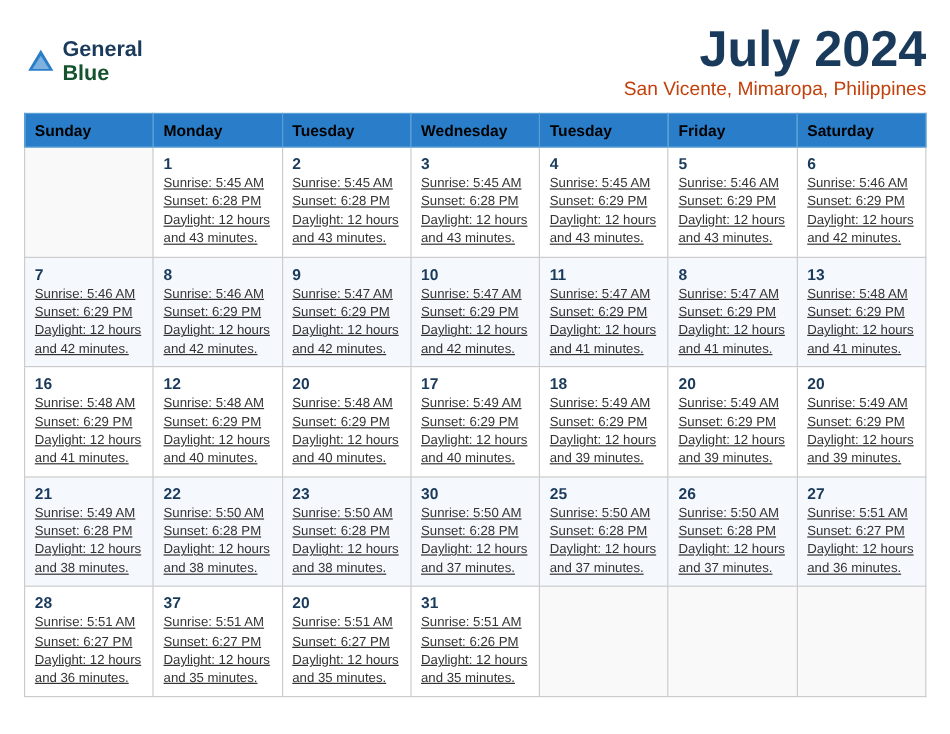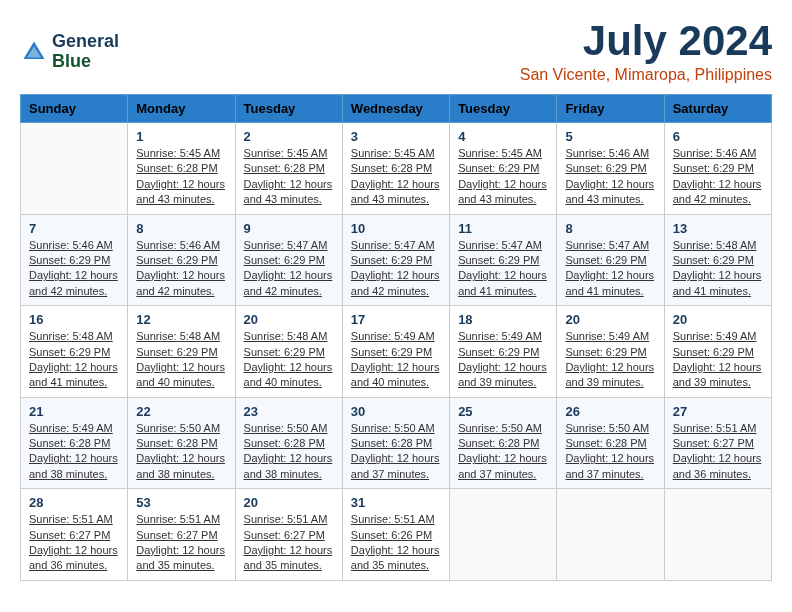--- a/index.html
+++ b/index.html
@@ -323,21 +323,21 @@
       </tr>
       <tr>
         <td>
           <span class="day-number">28</span>
           <div class="day-detail" style="white-space: pre-line;">Sunrise: 5:51 AM
 Sunset: 6:27 PM
 Daylight: 12 hours
 and 36 minutes.</div>
         </td>
         <td>
-          <span class="day-number">53</span>
+          <span class="day-number">37</span>
           <div class="day-detail" style="white-space: pre-line;">Sunrise: 5:51 AM
 Sunset: 6:27 PM
 Daylight: 12 hours
 and 35 minutes.</div>
         </td>
         <td>
           <span class="day-number">20</span>
           <div class="day-detail" style="white-space: pre-line;">Sunrise: 5:51 AM
 Sunset: 6:27 PM
 Daylight: 12 hours

